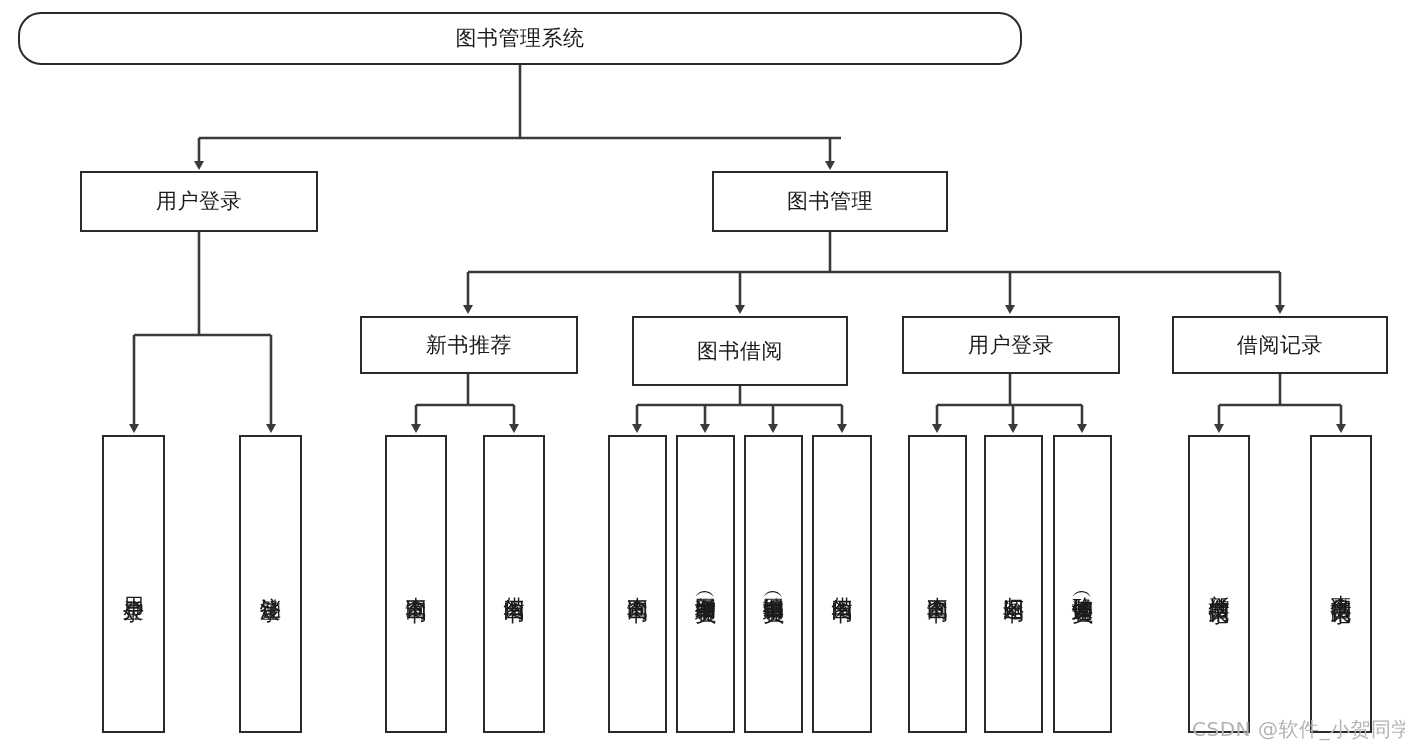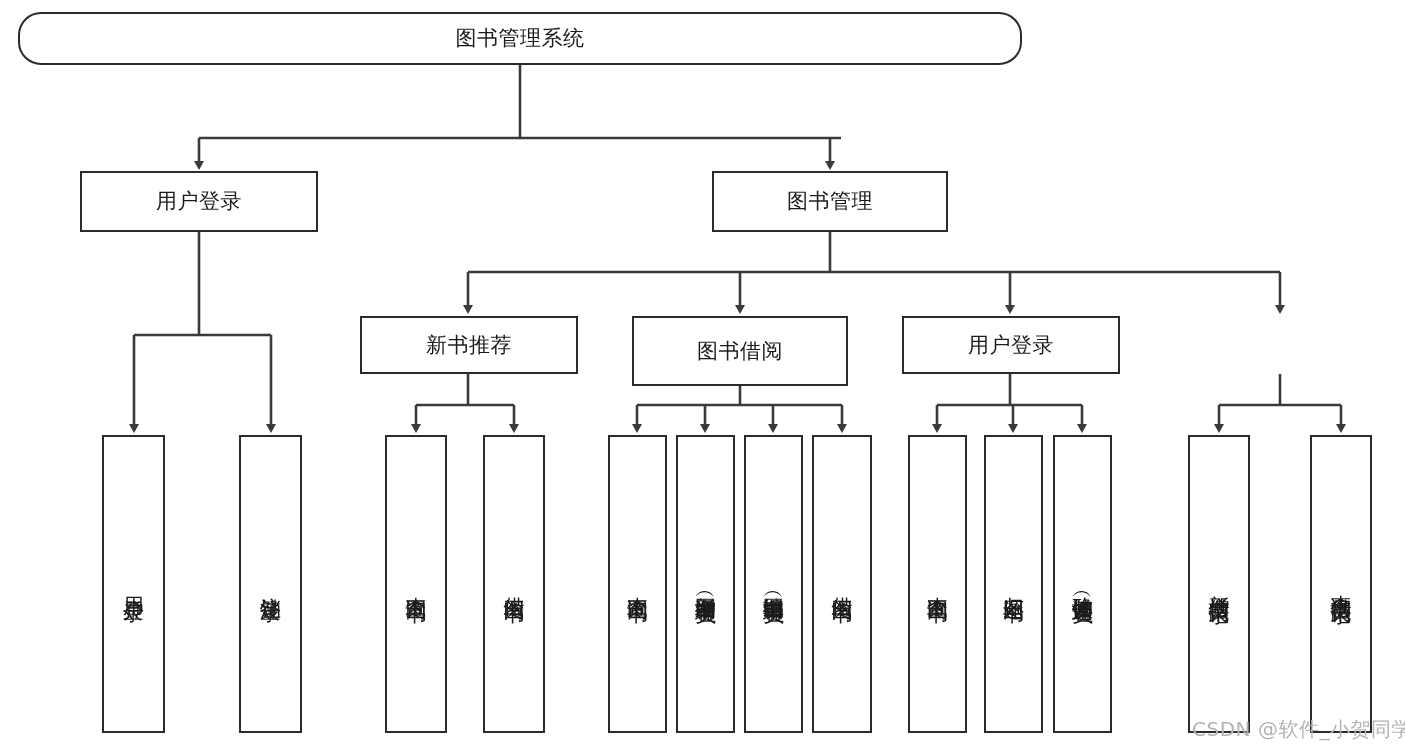--- a/index.html
+++ b/index.html
@@ -137,20 +137,23 @@
 
   <div class="node" style="left: 360px; top: 316px; width: 218px; height: 58px; align-items: center;">
     <span class="node-label">新书推荐</span>
   </div>
   <div class="node" style="left: 632px; top: 316px; width: 216px; height: 70px;">
     <span class="node-label">图书借阅</span>
   </div>
   <div class="node" style="left: 902px; top: 316px; width: 218px; height: 58px;">
     <span class="node-label">用户登录</span>
   </div>
+  <div class="node" style="left: 1172px; top: 316px; width: 216px; height: 58px;">
+    <span class="node-label">借阅记录</span>
+  </div>
 
   <div class="node vertical" style="left: 102px; top: 435px; width: 63px; height: 298px;">
     <span class="node-label">用户登录</span>
   </div>
   <div class="node vertical" style="left: 239px; top: 435px; width: 63px; height: 298px;">
     <span class="node-label">注销登录</span>
   </div>
   <div class="node vertical" style="left: 385px; top: 435px; width: 62px; height: 298px;">
     <span class="node-label">查询图书</span>
   </div>

